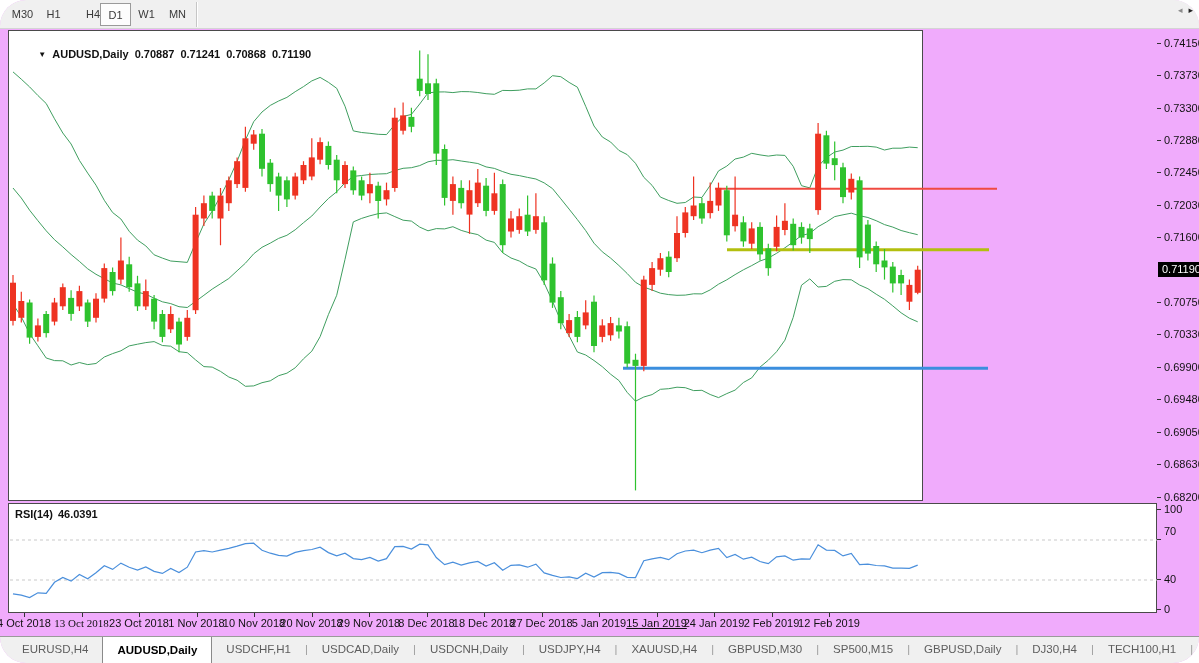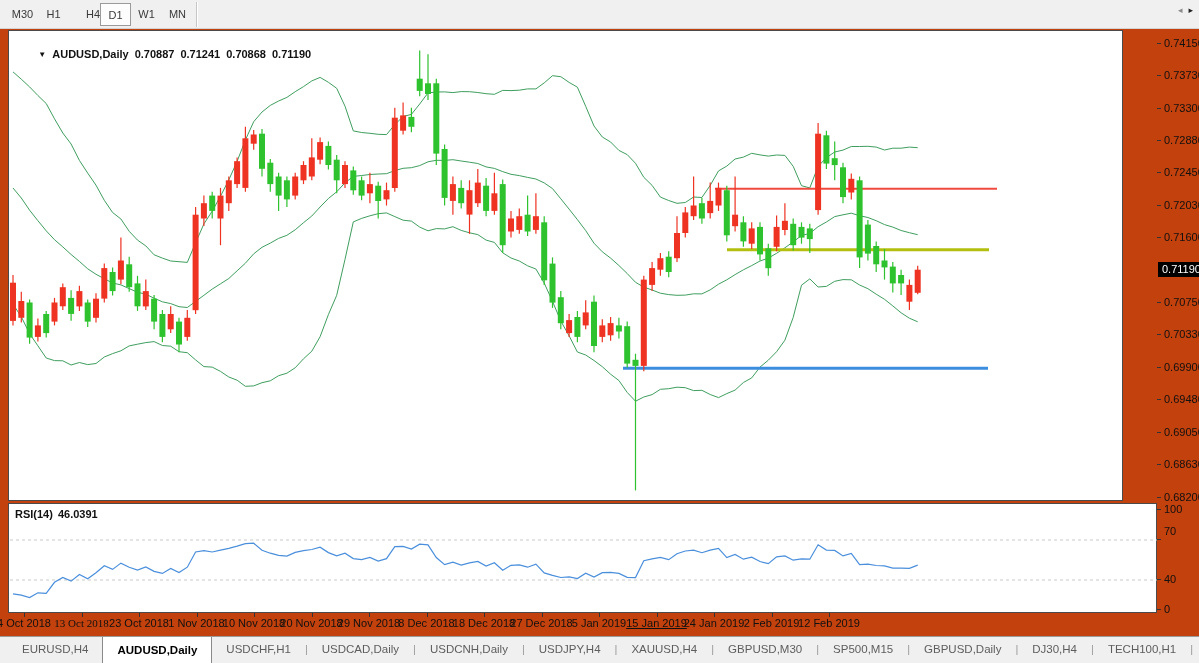--- a/index.html
+++ b/index.html
@@ -1,28 +1,28 @@
 <!DOCTYPE html>
 <html><head>
 <meta charset="utf-8">
 <style>
   * { margin:0; padding:0; box-sizing:border-box; }
   html,body { background:#fff; }
-  .screen { position:relative; width:1199px; height:663px; background:#c2410c; overflow:hidden;
-            font-family:"Liberation Sans", sans-serif; -webkit-font-smoothing:none; }
+  .screen { position:relative; width:1199px; height:663px; background:#f0abfc; overflow:hidden;
+            font-family:"Liberation Sans", sans-serif;border-radius:26px; -webkit-font-smoothing:none; }
   
   .toolbar { position:absolute; left:0; top:0; width:1199px; height:29px; background:#f0f0f0;
              border-bottom:1px solid #d4d4d4; }
   .tfbtn { position:absolute; top:3px; width:31px; height:23px; line-height:23px; text-align:center;
            font-size:11px; color:#3a3a3a; cursor:default; }
   .tfbtn.active { background:#fdfdfd; border:1px solid #9a9a9a; }
   .tbsep { position:absolute; top:2px; width:1px; height:25px; background:#c6c6c6; box-shadow:1px 0 0 #ffffff; }
   
   .pane { position:absolute; background:#fff; border:1px solid #4a4a4a; }
-  .pane.main { left:8px; top:30px; width:1115px; height:471px; }
+  .pane.main { left:8px; top:30px; width:915px; height:471px; }
   .pane.rsi  { left:8px; top:503px; width:1149px; height:110px; }
   .pane svg { position:absolute; left:0; top:0; }
   .title { position:absolute; left:11px; top:5px; font-size:11px; font-weight:bold; color:#111;
            white-space:pre; z-index:5; }
   .title .tri { font-size:8px; vertical-align:1px; margin-right:6px; }
   .title span.num { margin-left:6px; }
   .rsi-label { position:absolute; left:6px; top:4px; font-size:11px; font-weight:bold; color:#111; z-index:5; }
   .rsi-label span { margin-right:5px; }
   
   .price-axis { position:absolute; left:1157px; top:30px; width:42px; height:471px; }

